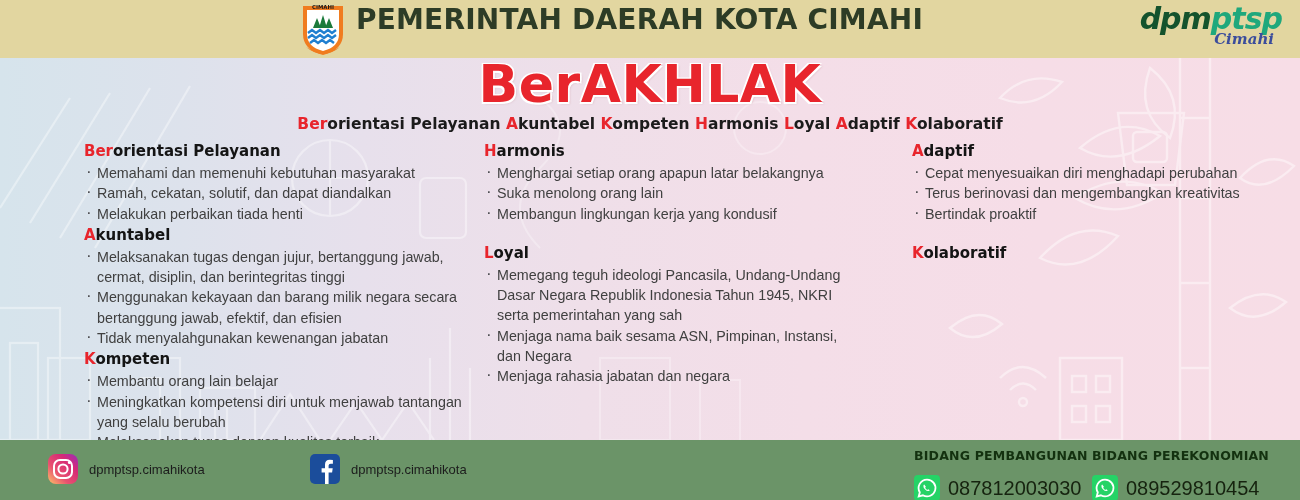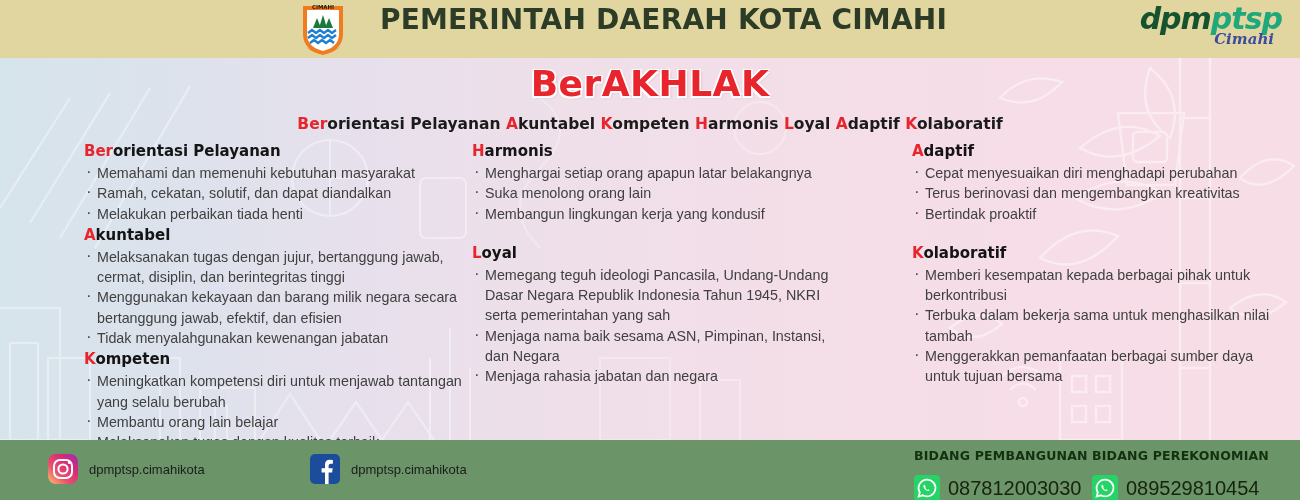--- a/index.html
+++ b/index.html
@@ -27,21 +27,20 @@
     display: flex;
     align-items: center;
     z-index: 5;
   }
   .header-center {
     position: absolute;
     left: 300px;
     top: 2px;
     display: flex;
     align-items: flex-start;
-    gap: 24px;
   }
   .emblem {
     position: relative;
     width: 46px;
     height: 54px;
     flex: none;
     margin-right: 10px;
   }
   .emblem svg { display: block; }
 
@@ -118,21 +117,21 @@
     pointer-events: none;
   }
 
   
   .berakhlak {
     position: absolute;
     top: 60px; left: 0;
     width: 1300px;
     text-align: center;
     font-family: "DejaVu Sans", sans-serif;
-    font-size: 36px;
+    font-size: 52px;
     font-weight: bold;
     color: #e8252c;
     letter-spacing: 0.5px;
     line-height: 48px;
     z-index: 4;
     text-shadow:
       -1.5px -1.5px 0 #ffffff,
        1.5px -1.5px 0 #ffffff,
       -1.5px  1.5px 0 #ffffff,
        1.5px  1.5px 0 #ffffff,
@@ -155,21 +154,21 @@
   
   .columns {
     position: absolute;
     top: 140px; left: 0;
     width: 1300px;
     height: 300px;
     z-index: 4;
   }
   .col { position: absolute; top: 0; }
   .col-1 { left: 84px;  width: 380px; }
-  .col-2 { left: 472px; width: 380px; }
+  .col-2 { left: 484px; width: 380px; }
   .col-3 { left: 912px; width: 370px; }
 
   .val-head {
     font-family: "DejaVu Sans", sans-serif;
     font-size: 15px;
     font-weight: bold;
     color: #141414;
     line-height: 22px;
     margin-bottom: 1px;
   }
@@ -353,22 +352,22 @@
           <li>Melakukan perbaikan tiada henti</li>
         </ul>
         <div class="val-head"><span class="hl">A</span><span>kuntabel</span></div>
         <ul class="points">
           <li>Melaksanakan tugas dengan jujur, bertanggung jawab, cermat, disiplin, dan berintegritas tinggi</li>
           <li>Menggunakan kekayaan dan barang milik negara secara bertanggung jawab, efektif, dan efisien</li>
           <li>Tidak menyalahgunakan kewenangan jabatan</li>
         </ul>
         <div class="val-head"><span class="hl">K</span><span>ompeten</span></div>
         <ul class="points">
+          <li>Membantu orang lain belajar</li>
           <li>Meningkatkan kompetensi diri untuk menjawab tantangan yang selalu berubah</li>
-          <li>Membantu orang lain belajar</li>
           <li>Melaksanakan tugas dengan kualitas terbaik</li>
         </ul>
       </div>
     <div class="col col-2">
         <div class="val-head"><span class="hl">H</span><span>armonis</span></div>
         <ul class="points">
           <li>Menghargai setiap orang apapun latar belakangnya</li>
           <li>Suka menolong orang lain</li>
           <li>Membangun lingkungan kerja yang kondusif</li>
         </ul>
@@ -380,25 +379,20 @@
         </ul>
       </div>
     <div class="col col-3">
         <div class="val-head"><span class="hl">A</span><span>daptif</span></div>
         <ul class="points">
           <li>Cepat menyesuaikan diri menghadapi perubahan</li>
           <li>Terus berinovasi dan mengembangkan kreativitas</li>
           <li>Bertindak proaktif</li>
         </ul>
         <div class="val-head spaced"><span class="hl">K</span><span>olaboratif</span></div>
-        <ul class="points">
-          <li>Memberi kesempatan kepada berbagai pihak untuk berkontribusi</li>
-          <li>Terbuka dalam bekerja sama untuk menghasilkan nilai tambah</li>
-          <li>Menggerakkan pemanfaatan berbagai sumber daya untuk tujuan bersama</li>
-        </ul>
       </div>
   </div>
 
   <div class="footer">
 
     <div class="social social-ig">
       <span class="glyph">
         <svg width="30" height="30" viewBox="0 0 30 30">
           <defs>
             <linearGradient id="ig" x1="0" y1="1" x2="1" y2="0">

